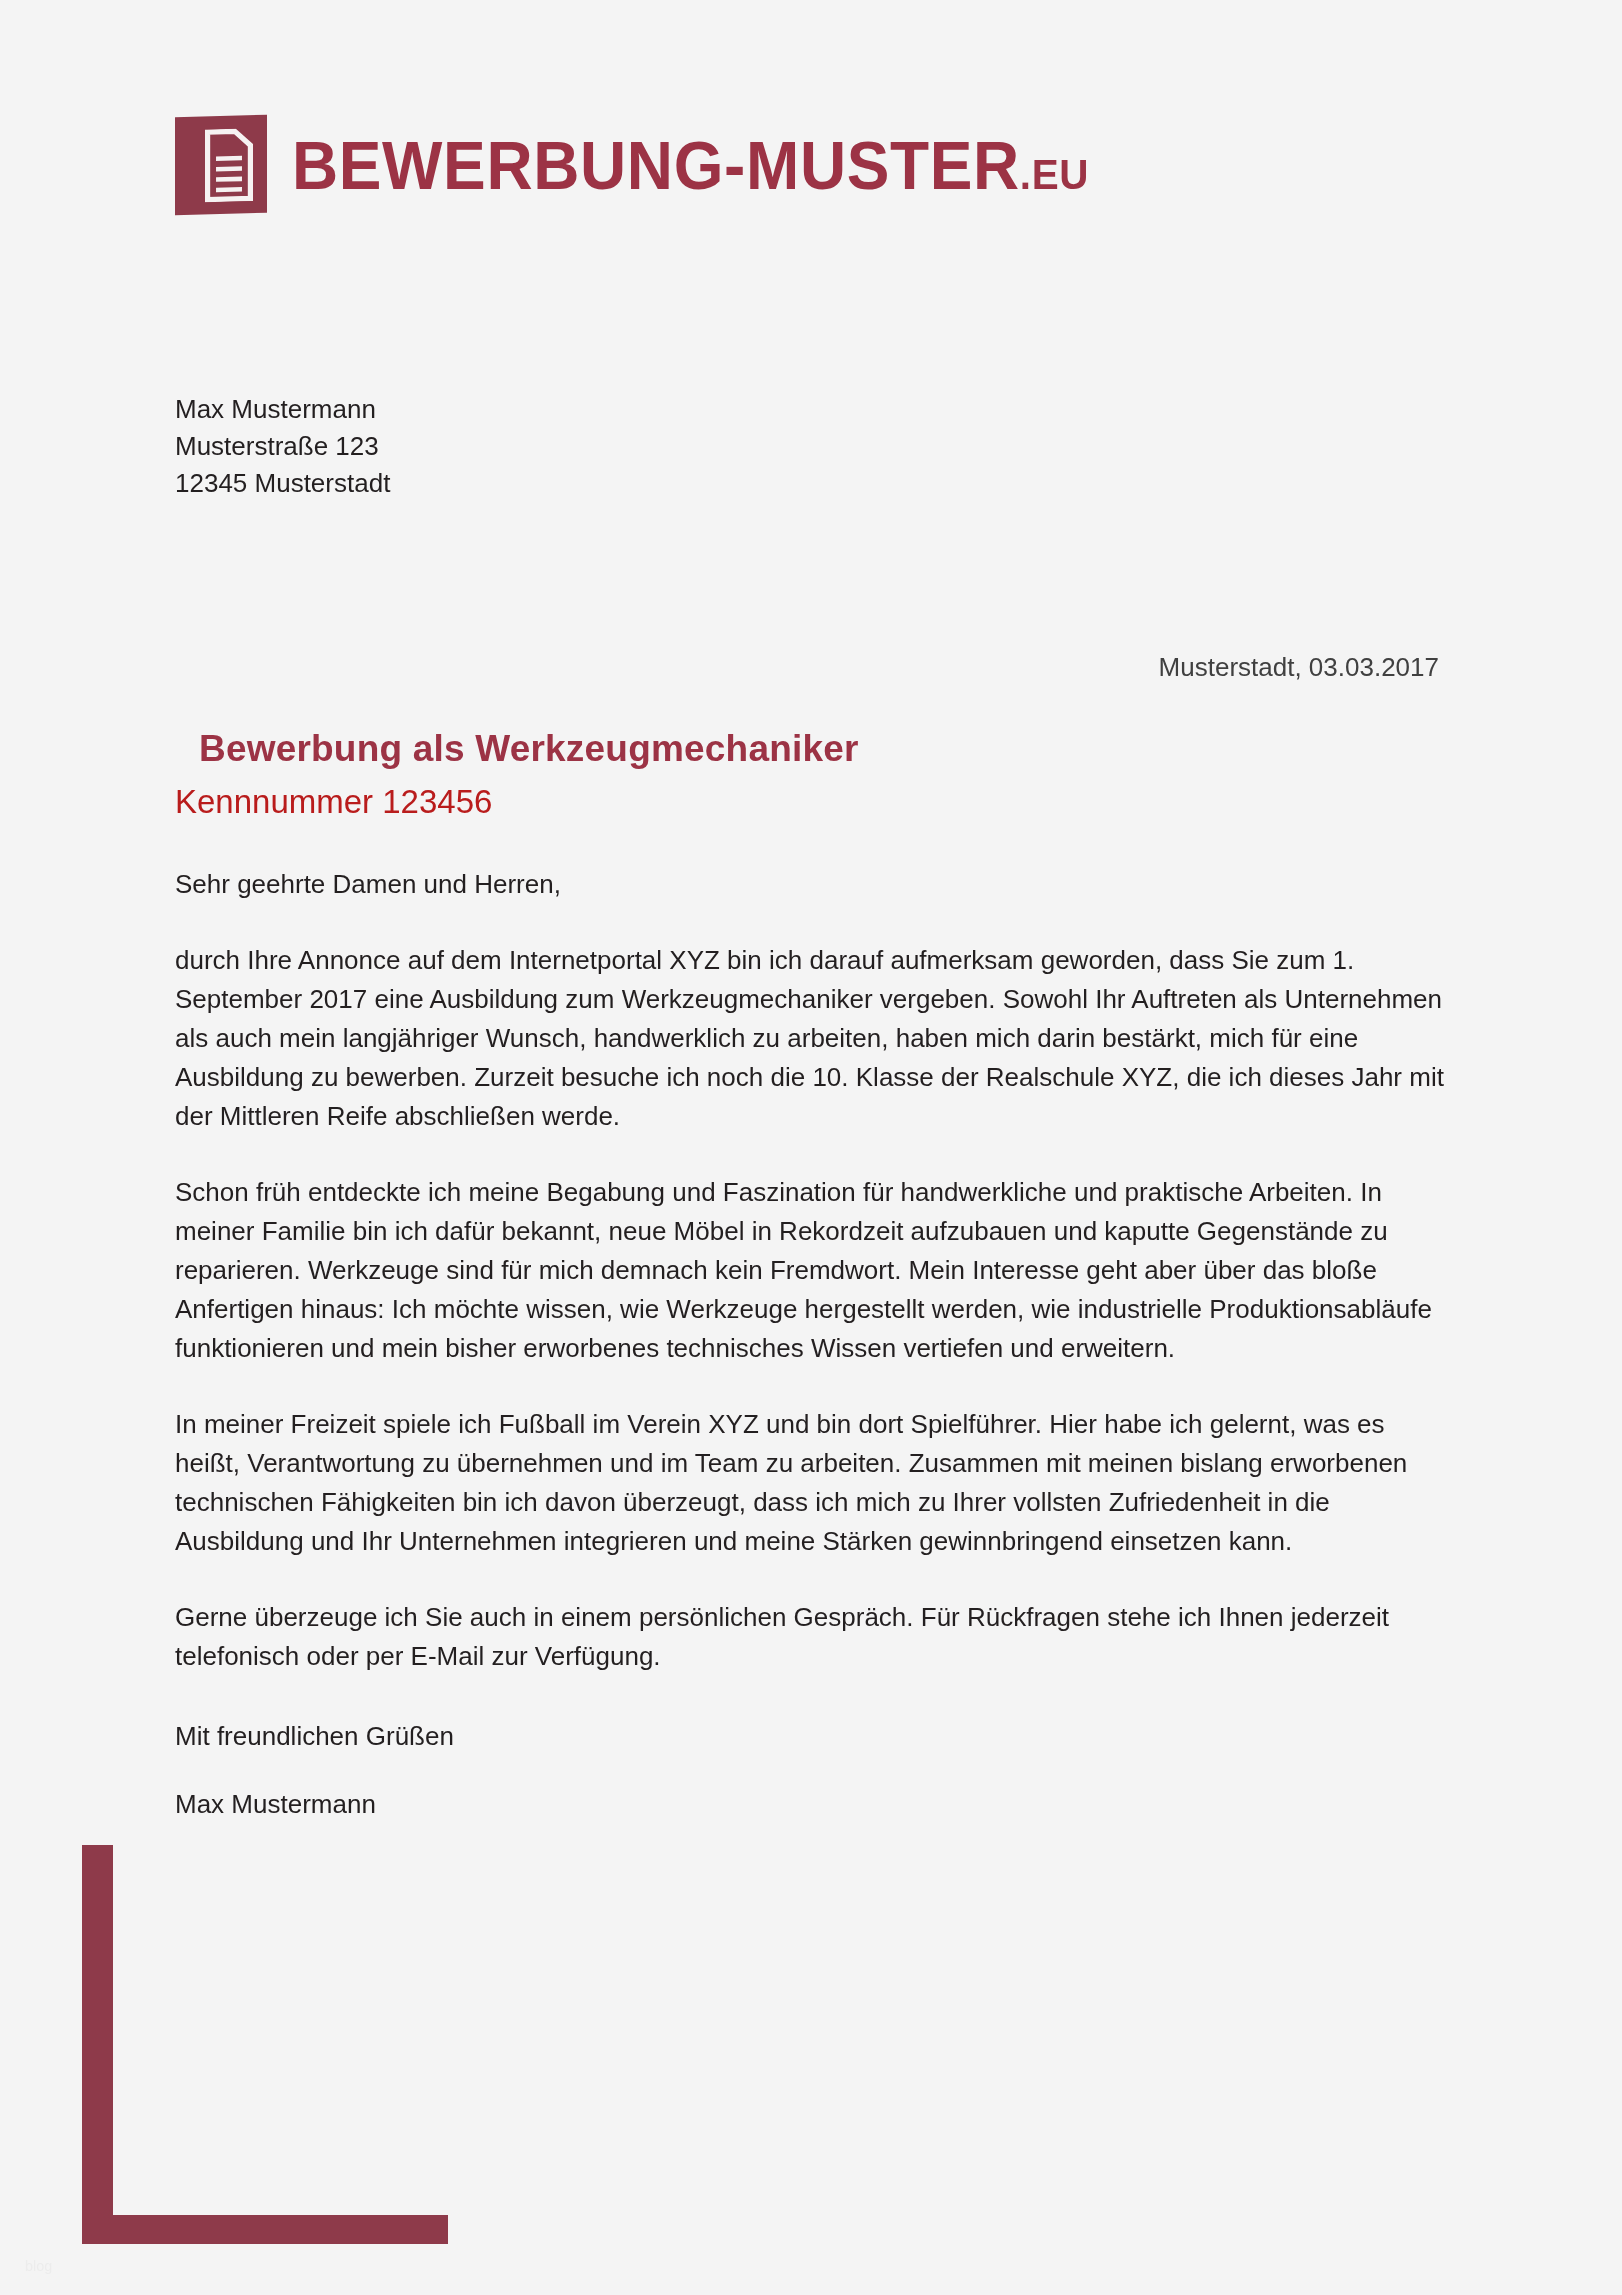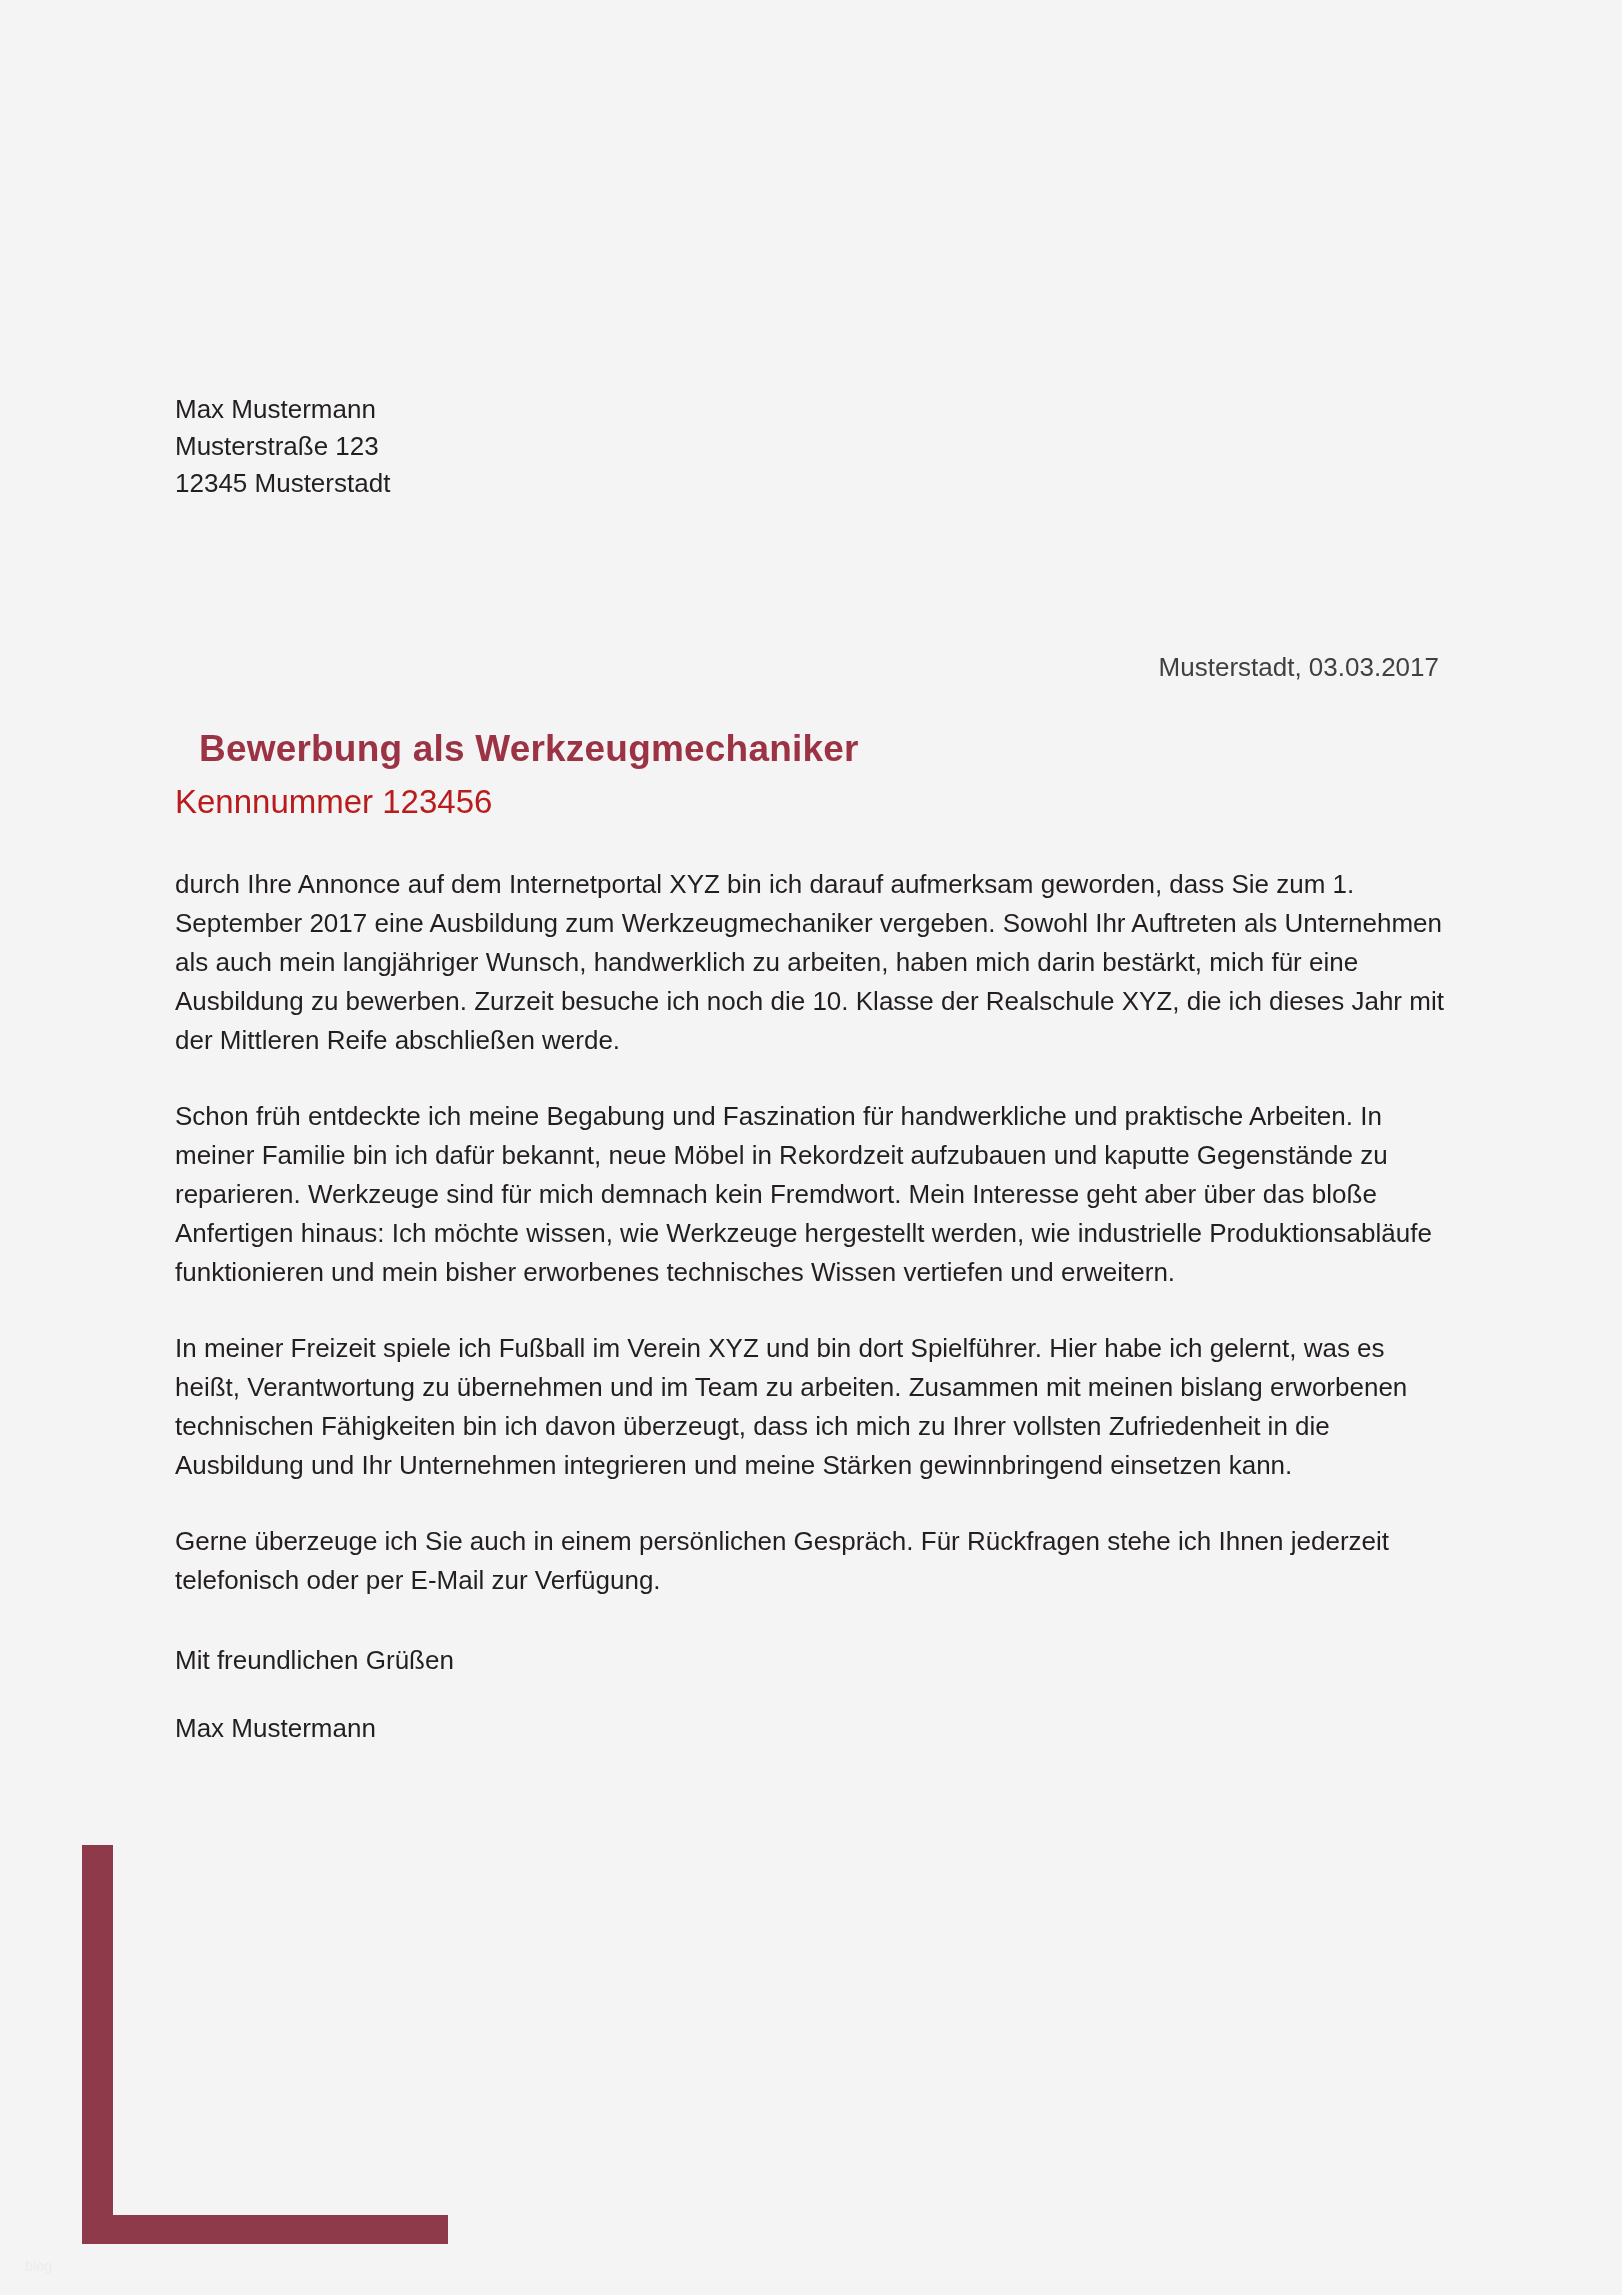--- a/index.html
+++ b/index.html
@@ -149,33 +149,46 @@
     font-size: 14.4px;
     color: #ececec;
     font-family: "Liberation Sans", sans-serif;
   }
 </style>
 </head>
 <body>
 
 <div class="page">
 
+  <div class="logo-row">
+    <div class="logo-mark">
+      <svg class="doc" viewBox="0 0 74 112">
+        <path d="M4 4 H46 L70 26 V108 H4 Z" fill="none" stroke="#f6f2f2" stroke-width="8"></path>
+        <rect x="17" y="42" width="40" height="7" fill="#f6f2f2"></rect>
+        <rect x="17" y="58" width="40" height="7" fill="#f6f2f2"></rect>
+        <rect x="17" y="74" width="40" height="7" fill="#f6f2f2"></rect>
+        <rect x="17" y="90" width="40" height="7" fill="#f6f2f2"></rect>
+      </svg>
+    </div>
+    <div class="logo-wordmark"><span>BEWERBUNG-MUSTER</span><span class="tld">.EU</span></div>
+  </div>
 
   <div class="sender">
     <div>Max Mustermann</div>
     <div>Musterstraße 123</div>
     <div>12345 Musterstadt</div>
   </div>
 
   <div class="date-line">Musterstadt, 03.03.2017</div>
 
   <div class="subject">Bewerbung als Werkzeugmechaniker</div>
   <div class="refnum">Kennnummer 123456</div>
 
   <div class="body-text">
+    <p>Sehr geehrte Damen und Herren,</p>
     <p>durch Ihre Annonce auf dem Internetportal XYZ bin ich darauf aufmerksam geworden, dass Sie zum 1. September 2017 eine Ausbildung zum Werkzeugmechaniker vergeben. Sowohl Ihr Auftreten als Unternehmen als auch mein langjähriger Wunsch, handwerklich zu arbeiten, haben mich darin bestärkt, mich für eine Ausbildung zu bewerben. Zurzeit besuche ich noch die 10. Klasse der Realschule XYZ, die ich dieses Jahr mit der Mittleren Reife abschließen werde.</p>
     <p>Schon früh entdeckte ich meine Begabung und Faszination für handwerkliche und praktische Arbeiten. In meiner Familie bin ich dafür bekannt, neue Möbel in Rekordzeit aufzubauen und kaputte Gegenstände zu reparieren. Werkzeuge sind für mich demnach kein Fremdwort. Mein Interesse geht aber über das bloße Anfertigen hinaus: Ich möchte wissen, wie Werkzeuge hergestellt werden, wie industrielle Produktionsabläufe funktionieren und mein bisher erworbenes technisches Wissen vertiefen und erweitern.</p>
     <p>In meiner Freizeit spiele ich Fußball im Verein XYZ und bin dort Spielführer. Hier habe ich gelernt, was es heißt, Verantwortung zu übernehmen und im Team zu arbeiten. Zusammen mit meinen bislang erworbenen technischen Fähigkeiten bin ich davon überzeugt, dass ich mich zu Ihrer vollsten Zufriedenheit in die Ausbildung und Ihr Unternehmen integrieren und meine Stärken gewinnbringend einsetzen kann.</p>
     <p>Gerne überzeuge ich Sie auch in einem persönlichen Gespräch. Für Rückfragen stehe ich Ihnen jederzeit telefonisch oder per E-Mail zur Verfügung.</p>
     <p class="closing-line">Mit freundlichen Grüßen</p>
     <p class="signature-name">Max Mustermann</p>
   </div>
 
   <div class="bracket-v"></div>
   <div class="bracket-h"></div>

